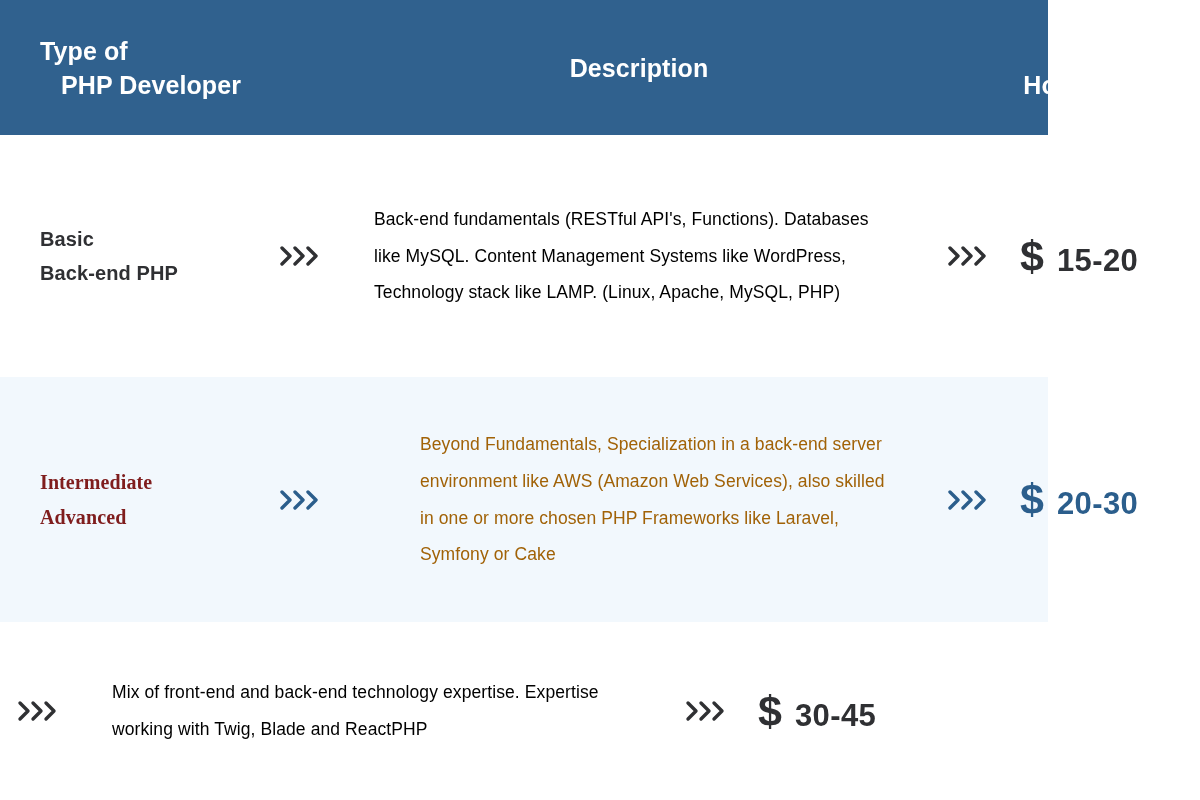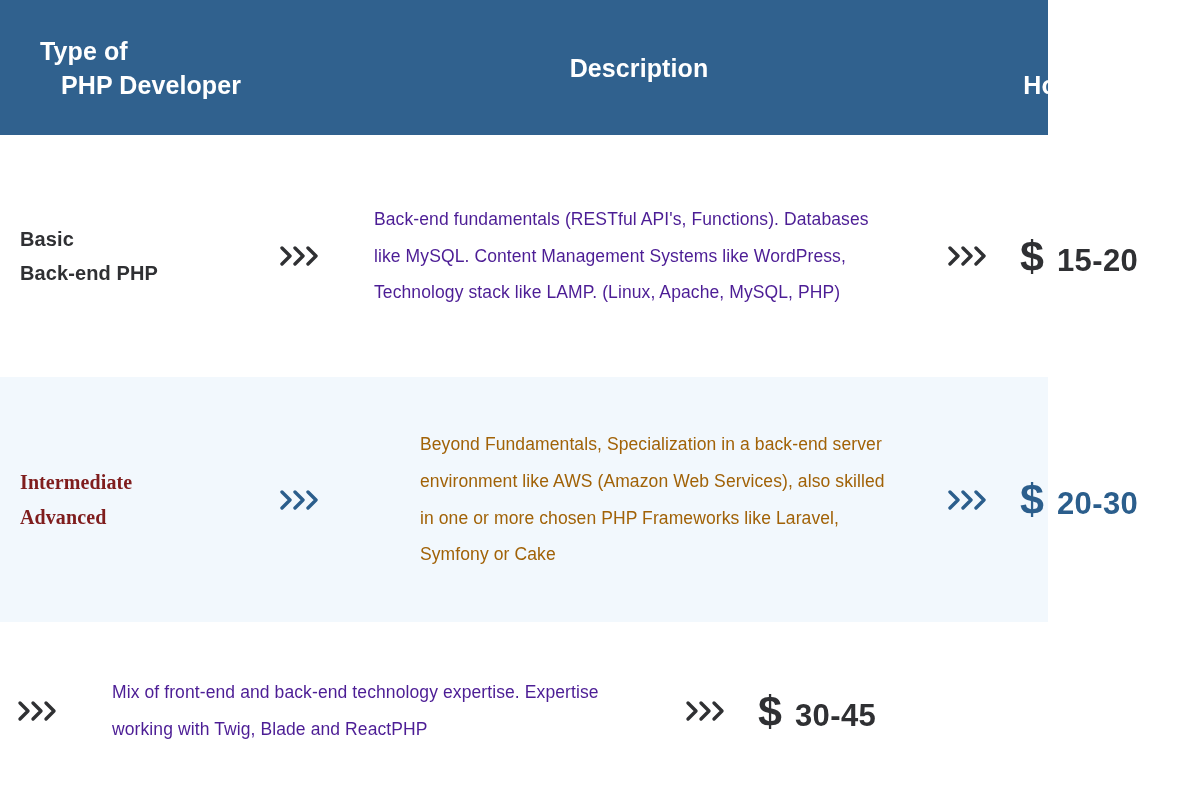--- a/index.html
+++ b/index.html
@@ -36,21 +36,21 @@
     color: #ffffff;
     font-size: 25px;
     font-weight: bold;
     line-height: 1.36;
     letter-spacing: 0.1px;
     box-sizing: border-box;
   }
   .th .l2 { display: block; text-align: center; }
 
   
-  .col-type   { width: 262px; flex: 0 0 262px; padding-left: 20px; box-sizing: border-box; }
+  .col-type   { width: 262px; flex: 0 0 262px; padding-left: 40px; box-sizing: border-box; }
   .col-arrow1 { width: 112px; flex: 0 0 112px; display: flex; align-items: center; justify-content: flex-start; box-sizing: border-box; }
   .col-desc   { width: 540px; flex: 0 0 540px; padding-right: 24px; box-sizing: border-box; }
   .col-arrow2 { width: 106px; flex: 0 0 106px; display: flex; align-items: center; justify-content: center; box-sizing: border-box; }
   .col-rate   { width: 180px; flex: 0 0 180px; box-sizing: border-box; }
 
   .thead .col-type   { padding-left: 40px; }
   .thead .col-desc   { padding-left: 14px; text-align: center; }
   .thead .col-rate   { padding-left: 0; text-align: right; padding-right: 32px; }
   .thead .col-rate .th { text-align: right; }
 
@@ -72,21 +72,21 @@
     font-weight: bold;
     color: #2F3033;
     line-height: 1.72;
     letter-spacing: 0.1px;
   }
   .type-label .l2 { display: block; }
   .row.alt .type-label { color: #7f1d1d; font-family: Liberation Serif, serif; }
 
   .desc {
     font-size: 17.5px;
-    color: #4c1d95;
+    color: #000000;
     line-height: 36.6px;
     letter-spacing: 0.1px;
   }
   .row.alt .desc { color: #a16207; margin-left: 46px; }
 
   .rate {
     display: flex;
     align-items: baseline;
     color: #2F3033;
     white-space: nowrap;

